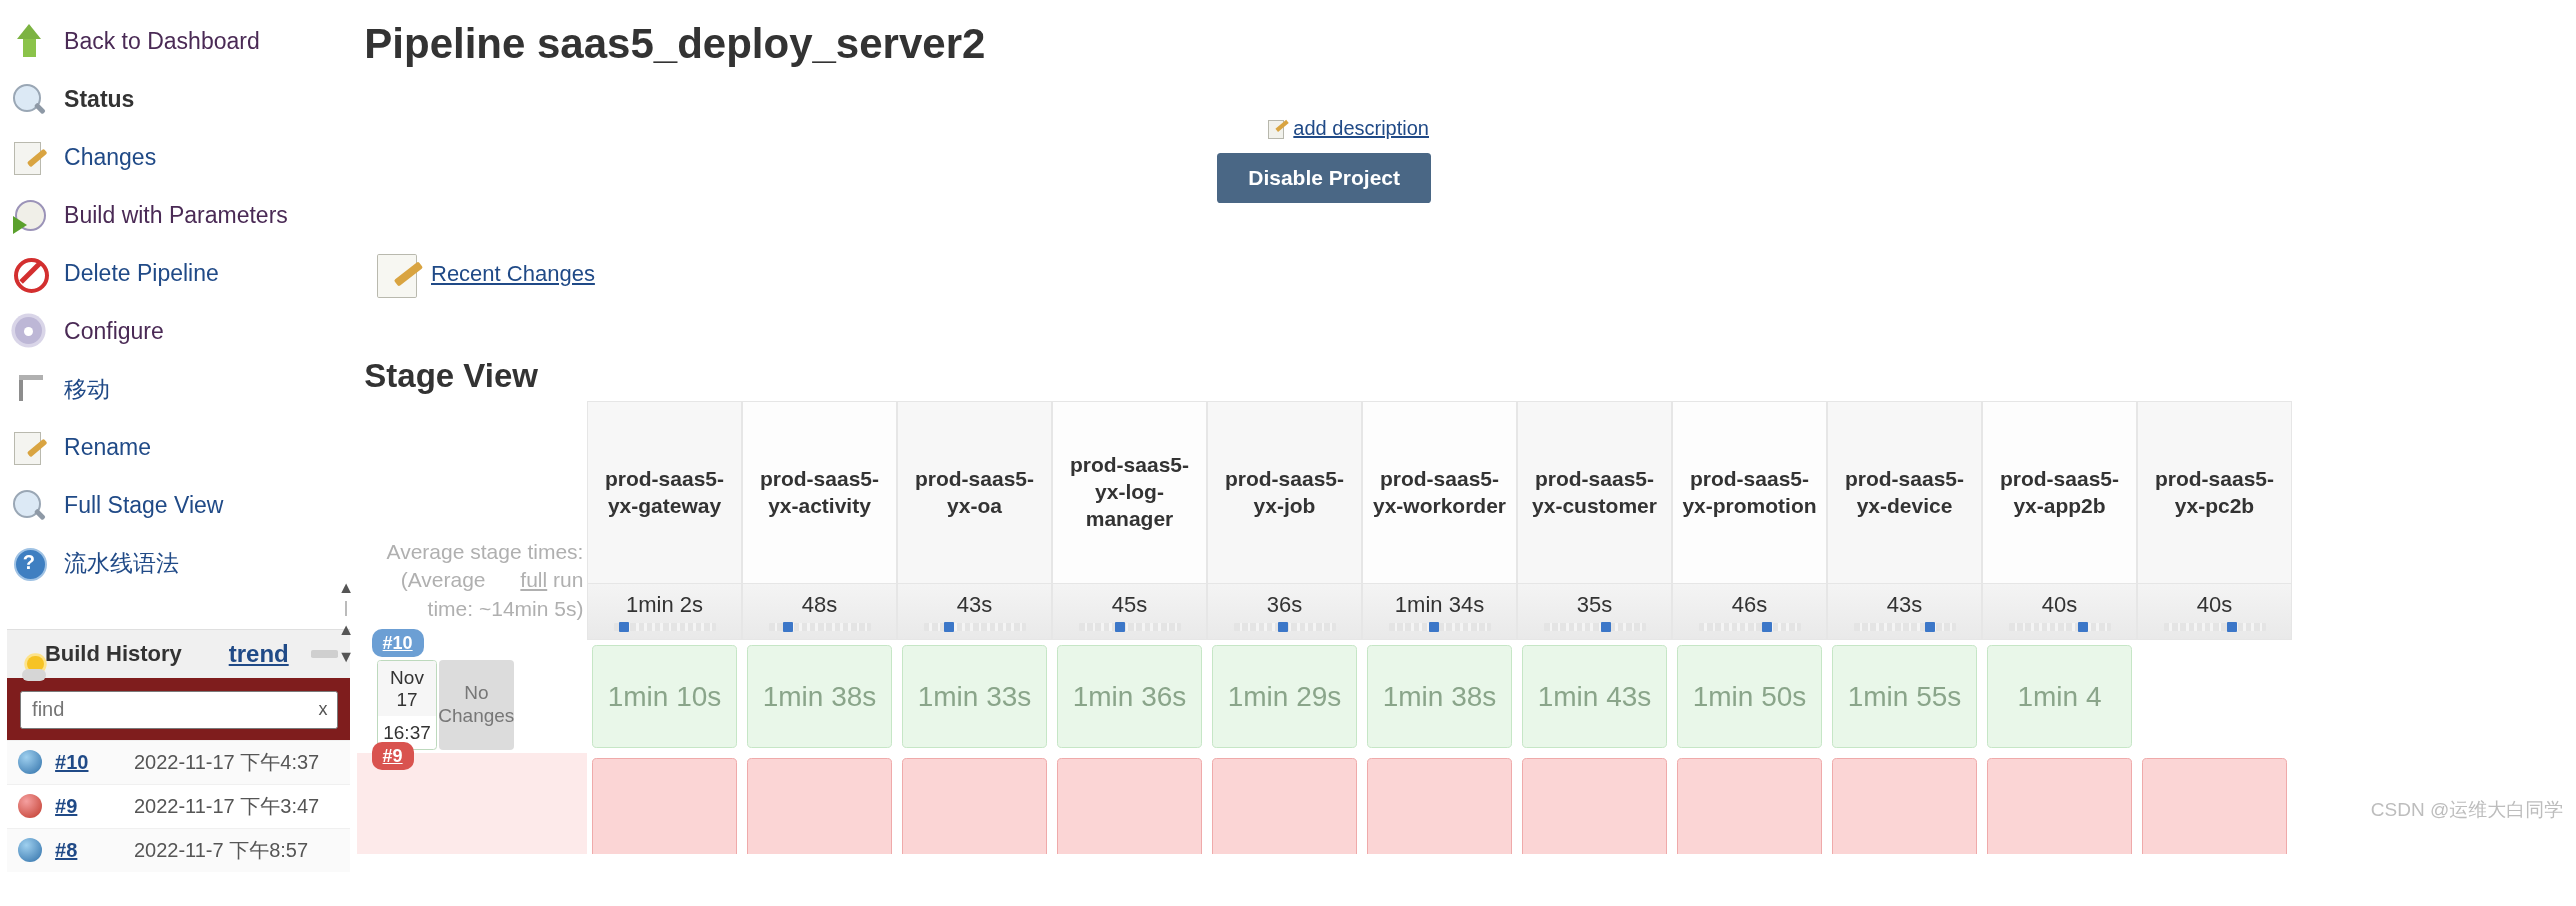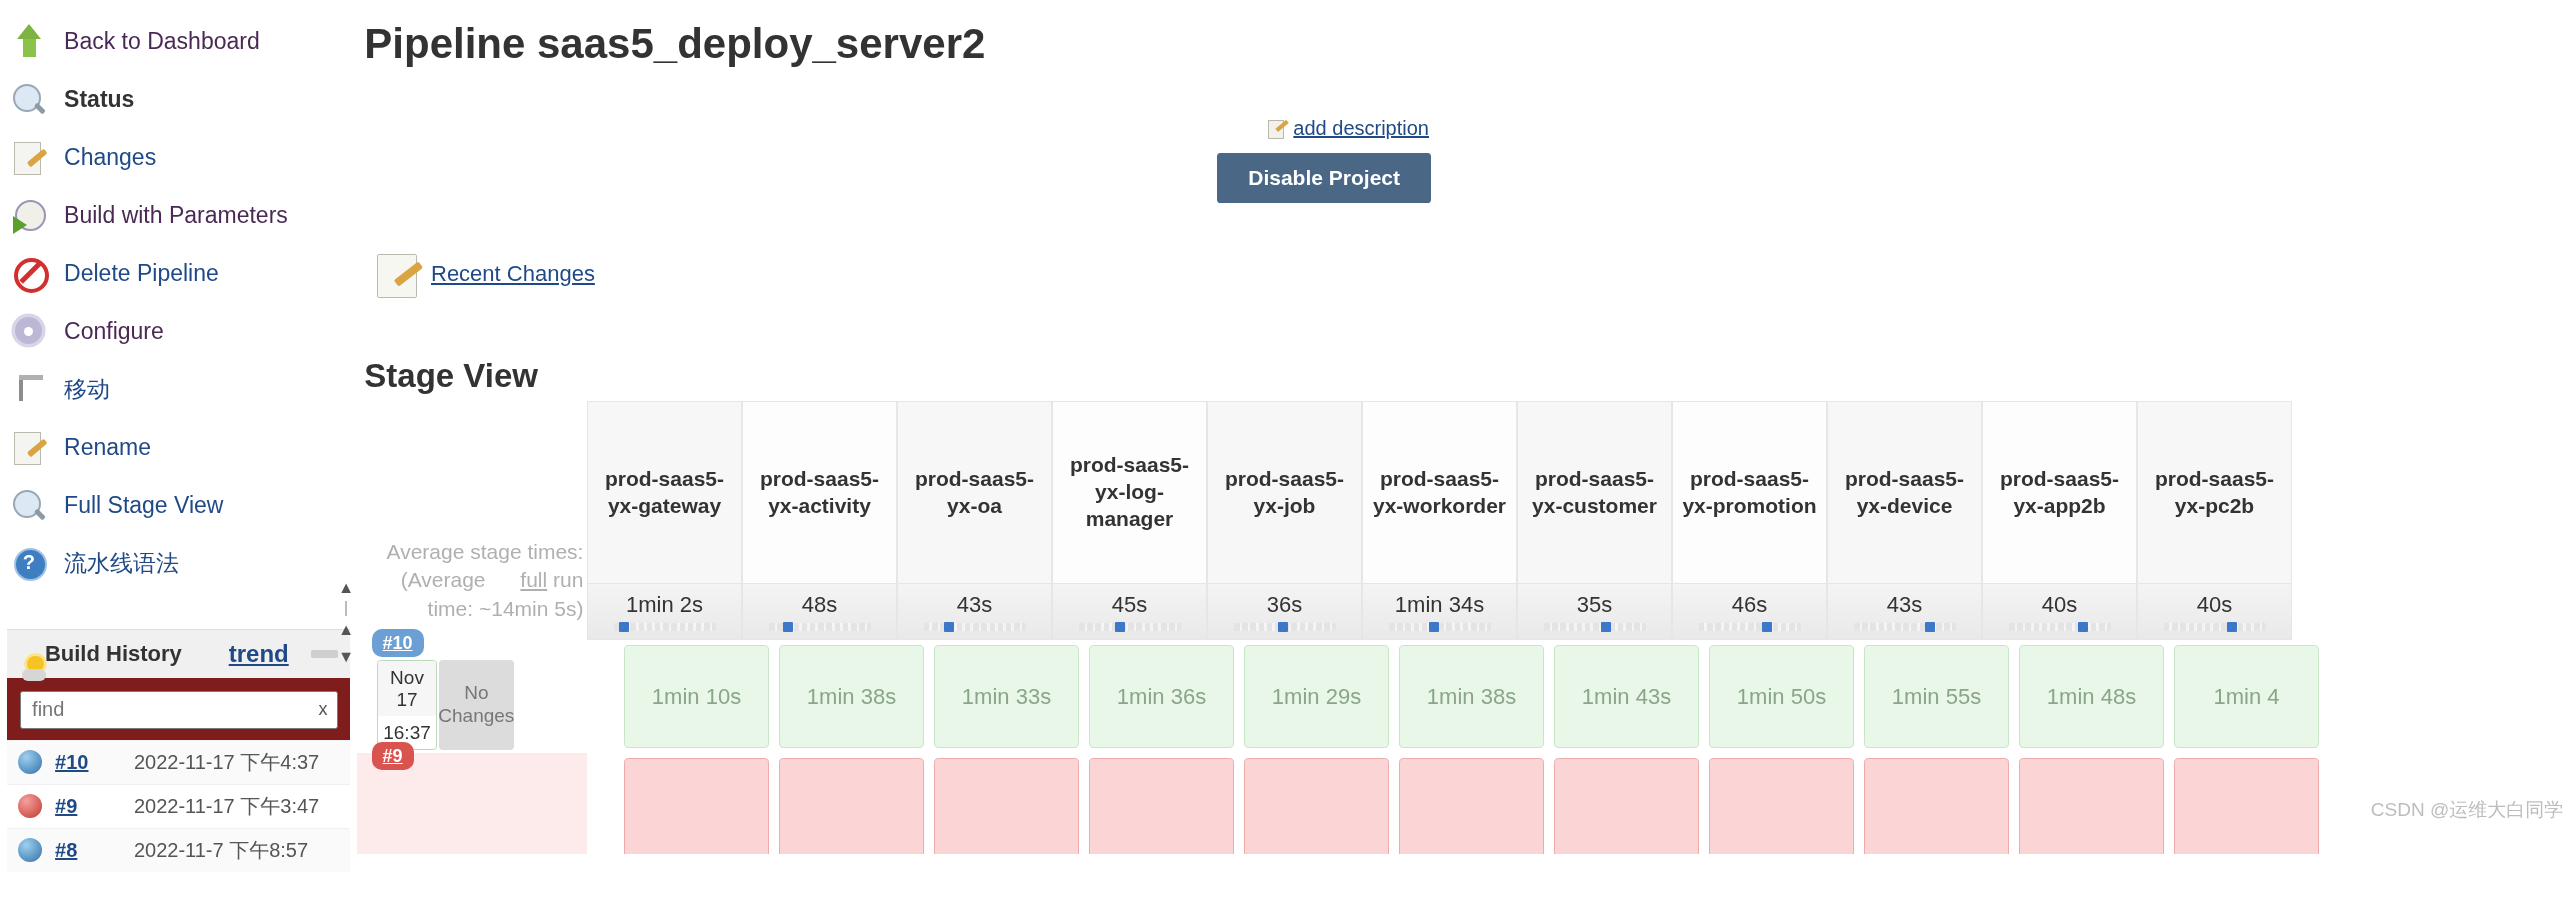--- a/index.html
+++ b/index.html
@@ -352,22 +352,21 @@
     font-size: 19px; color: #777; line-height: 1.2;
   }
   .build-cell {
     width: 155px; flex: 0 0 155px; height: 113px;
     padding: 4.6px;
   }
   .build-cell .inner {
     width: 100%; height: 100%;
     border-radius: 4.6px;
     display: flex; align-items: center; justify-content: center;
-    font-size: 22px;
-    margin-left: 32px;
+    font-size: 28px;
   }
   .passed .build-cell .inner {
     background: #e9f7e9; border: 0.9px solid #c6e6c6; color: #8aa58a;
   }
   .failed .build-cell .inner {
     background: #fbd5d5; border: 0.9px solid #efaaaa; color: #b98a8a;
   }
 
   
   #watermark {
@@ -647,23 +646,20 @@
           <div class="build-cell">
             <div class="inner">1min 43s</div>
           </div>
           <div class="build-cell">
             <div class="inner">1min 50s</div>
           </div>
           <div class="build-cell">
             <div class="inner">1min 55s</div>
           </div>
           <div class="build-cell">
-            <div class="inner">1min 48s</div>
-          </div>
-          <div class="build-cell">
             <div class="inner">1min 4</div>
           </div>
         </div>
         <div class="build-row failed">
           <div class="legend-cell">
             <div class="build-badge fail">#9</div>
           </div>
           <div class="build-cell">
             <div class="inner"></div>
           </div>

